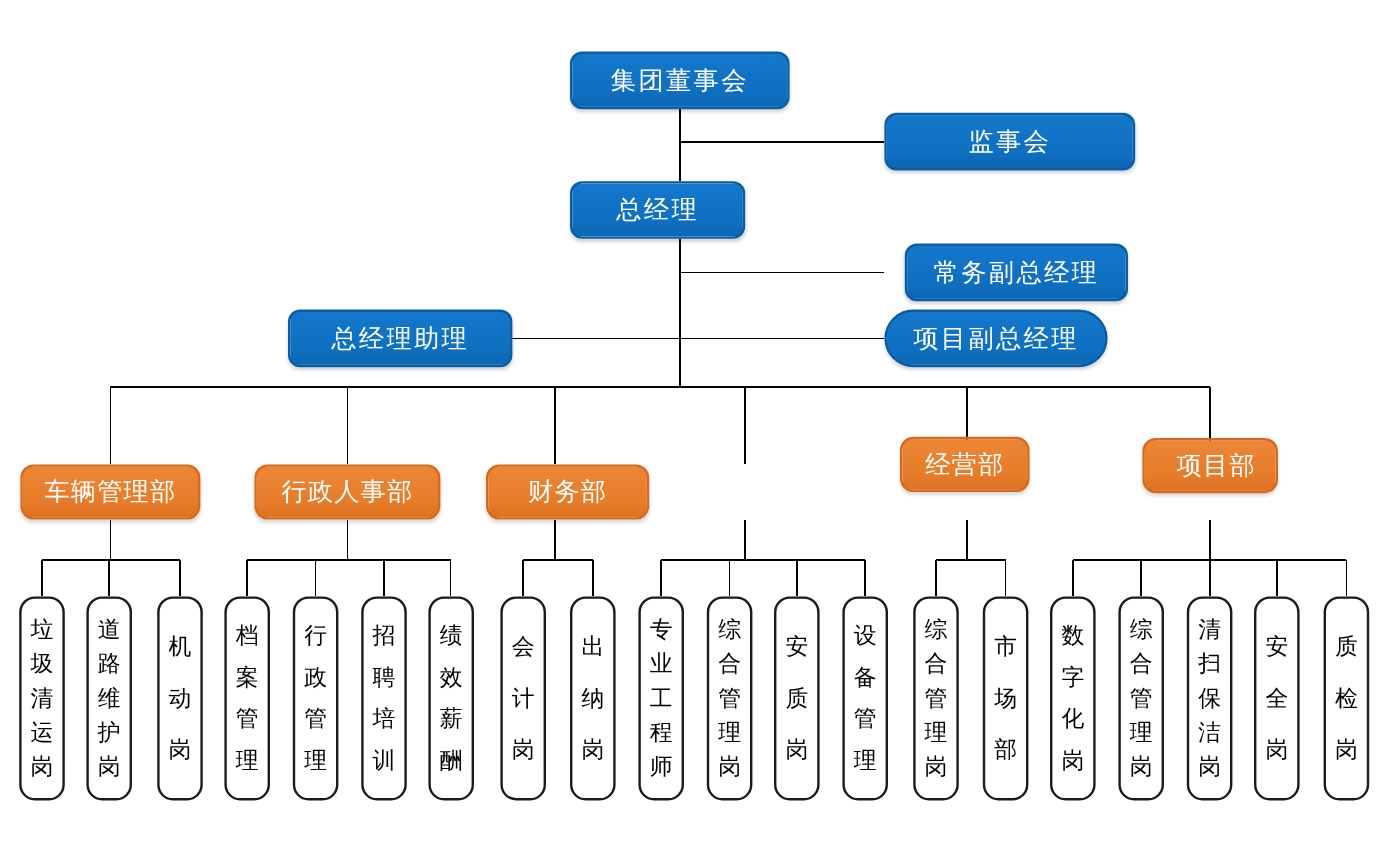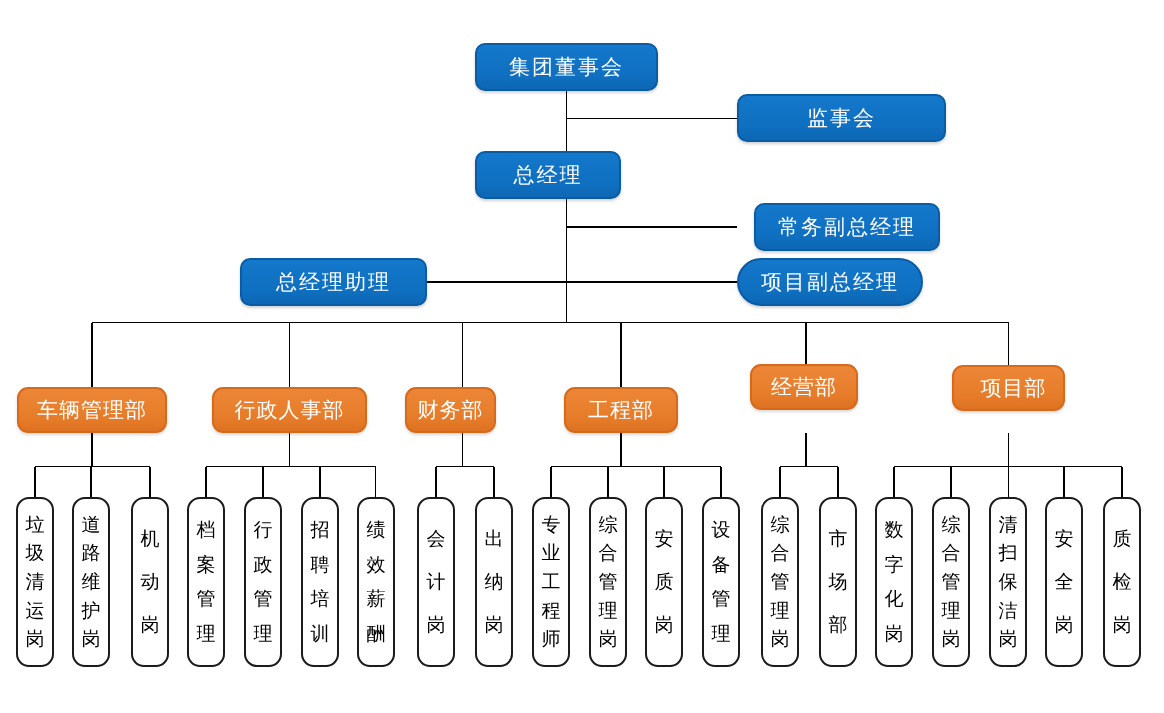--- a/index.html
+++ b/index.html
@@ -120,22 +120,21 @@
 
   <div class="box exec" style="left:475px; top:43px;  width:183px;">集团董事会</div>
   <div class="box exec" style="left:737px; top:94px;  width:209px;">监事会</div>
   <div class="box exec" style="left:475px; top:151px; width:146px;">总经理</div>
   <div class="box exec" style="left:737px; top:203px; width:186px;margin-left:17px;">常务副总经理</div>
   <div class="box exec" style="left:240px; top:258px; width:187px;">总经理助理</div>
   <div class="box exec" style="left:737px; top:258px; width:186px;border-radius:24px;">项目副总经理</div>
 
   <div class="box dept" style="left:17px;  top:387px; width:150px;">车辆管理部</div>
   <div class="box dept" style="left:212px; top:387px; width:155px;">行政人事部</div>
-  <div class="box dept" style="left:405px; top:387px; width:91px;">财务部</div>
-  <div class="box dept" style="left:564px; top:387px; width:114px;">工程部</div>
+  <div class="box dept" style="left:405px; top:387px; width:136px;">财务部</div>
   <div class="box dept" style="left:750px; top:364px; width:108px;">经营部</div>
   <div class="box dept" style="left:952px; top:365px; width:113px;padding-left:10px;">项目部</div>
 
   <div class="box leaf" style="left:16px;  top:497px;">
       <span class="vchars">
         <span>垃</span>
         <span>圾</span>
         <span>清</span>
         <span>运</span>
         <span>岗</span>

